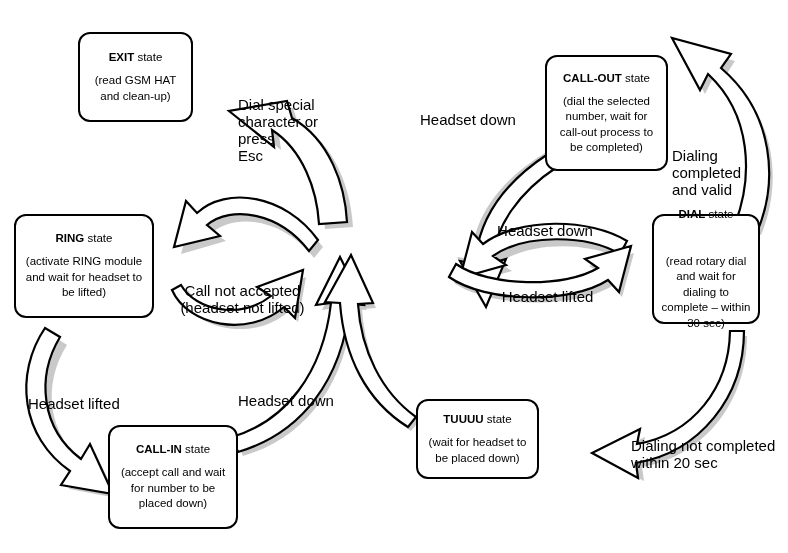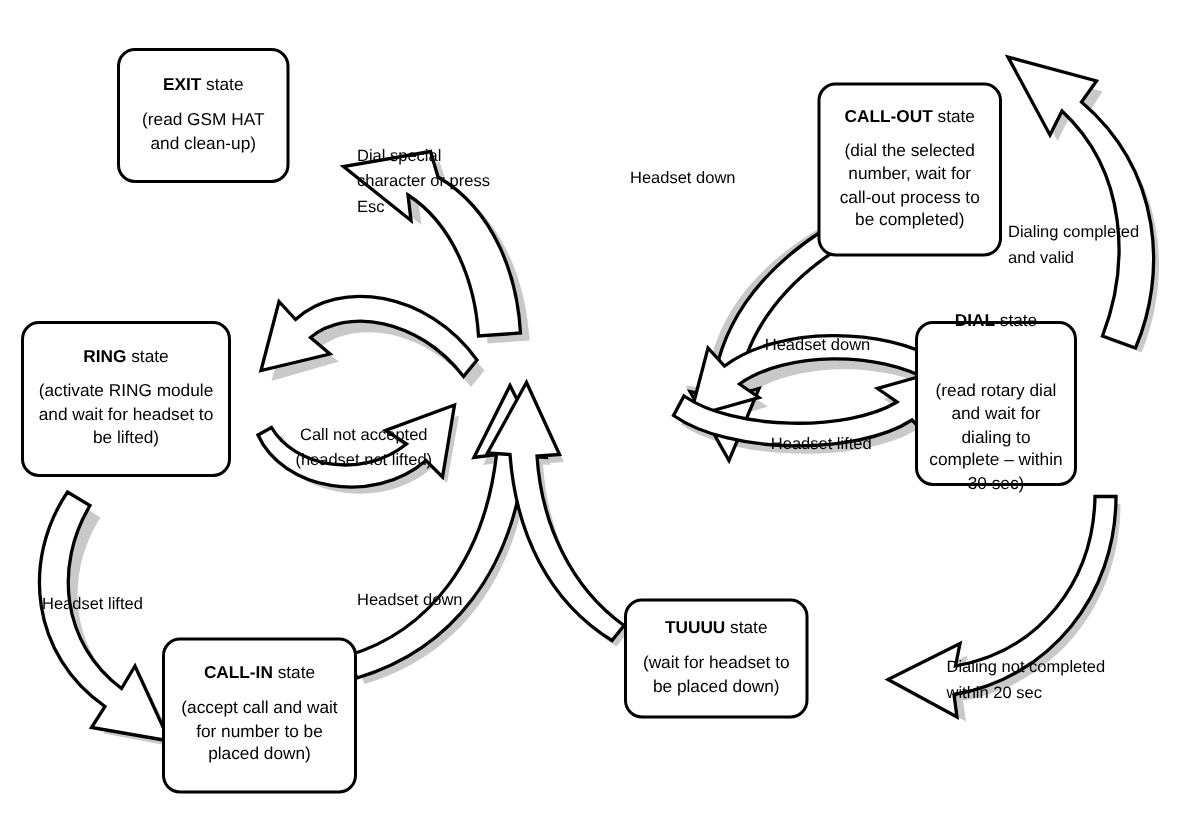--- a/index.html
+++ b/index.html
@@ -48,21 +48,21 @@
     font-weight: bold;
   }
   .state-desc {
     font-size: 11.5px;
     line-height: 15.5px;
     padding: 0 7px;
   }
   
   .edge-label {
     position: absolute;
-    font-size: 11px;
+    font-size: 15px;
     line-height: 17px;
     color: #000000;
     z-index: 6;
     white-space: pre-line;
   }
   .edge-label.center { text-align: center; }
   .edge-label.left { text-align: left; }
 </style>
 </head>
 <body>
@@ -204,21 +204,21 @@
   </div>
 
   <div class="state-box" style="left:14px; top:214px; width:140px; height:104px;">
     <div class="state-title">
       <b>RING</b><span> state</span>
     </div>
     <div class="state-desc">(activate RING module and wait for headset to be lifted)</div>
   </div>
 
 
-  <div class="state-box" style="left:610px; top:214px; width:108px; height:110px;gap:24px;">
+  <div class="state-box" style="left:652px; top:214px; width:108px; height:110px;gap:24px;">
     <div class="state-title">
       <b>DIAL</b><span> state</span>
     </div>
     <div class="state-desc">(read rotary dial and wait for dialing to complete – within 30 sec)</div>
   </div>
 
   <div class="state-box" style="left:108px; top:425px; width:130px; height:104px;align-items:center;">
     <div class="state-title">
       <b>CALL-IN</b><span> state</span>
     </div>

